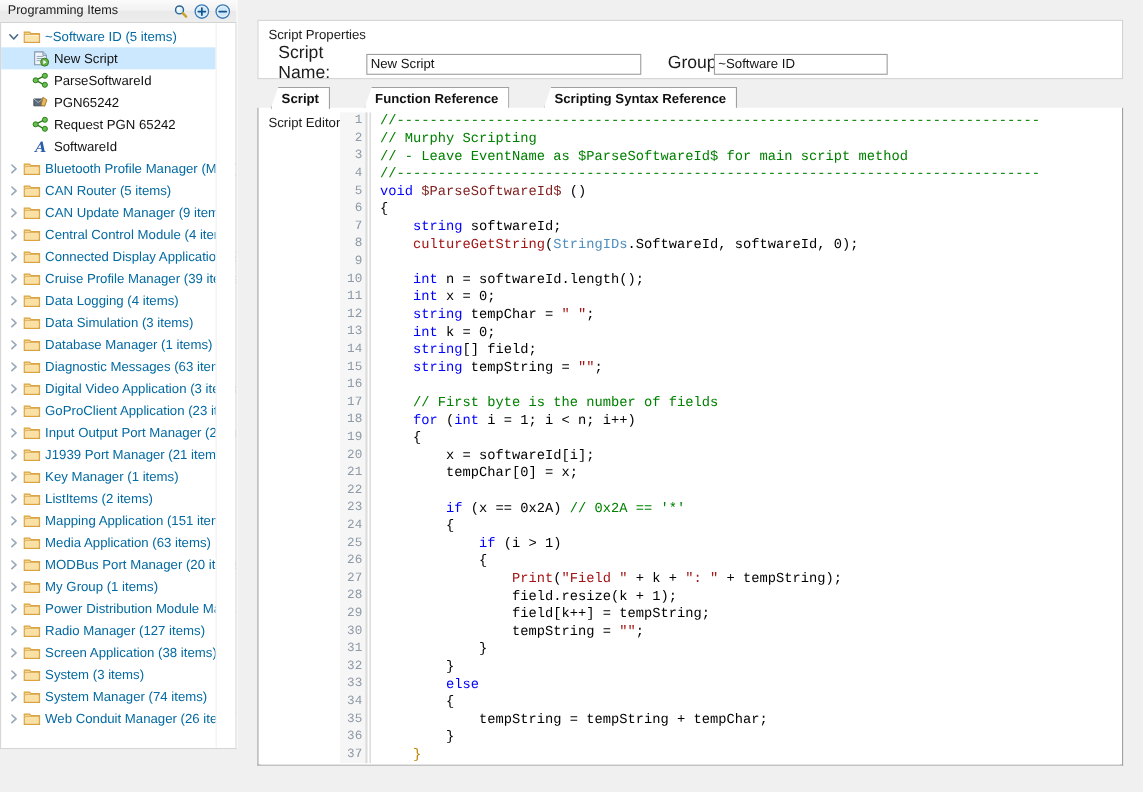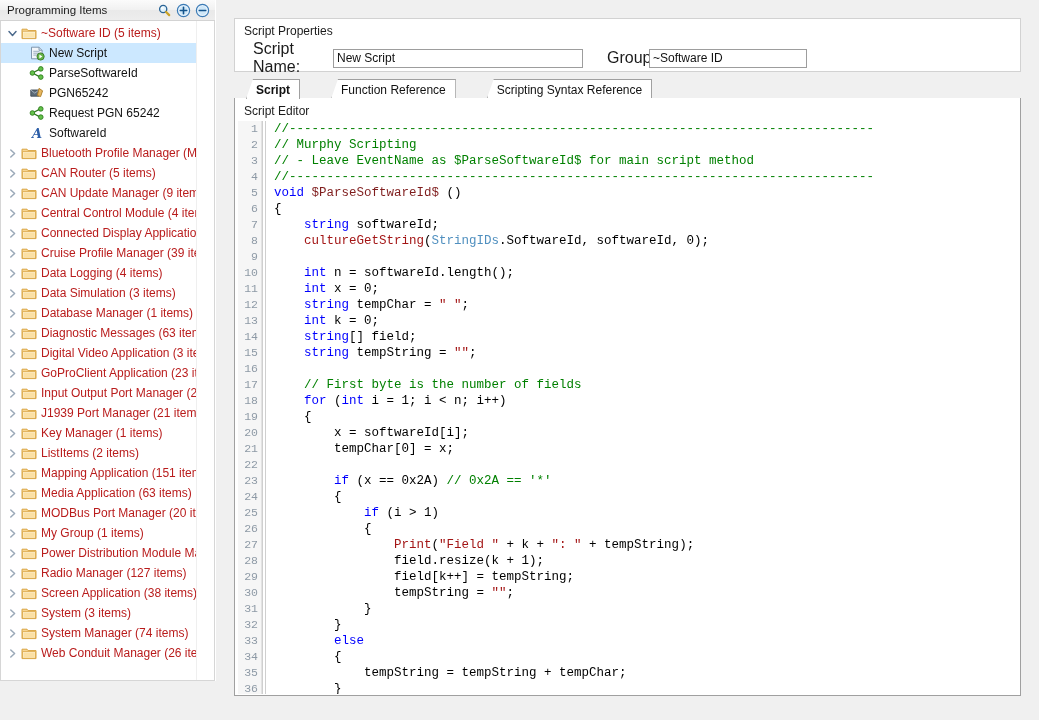--- a/index.html
+++ b/index.html
@@ -34,21 +34,21 @@
   .tree{padding:2px 0 0 0;position:relative;}
   .tnode{
     display:flex;align-items:center;height:20px;box-sizing:border-box;
     white-space:nowrap;overflow:hidden;padding-left:4px;cursor:default;
   }
   .tnode.selected{background:#cce8ff;}
   .twist{
     width:15px;height:20px;flex:0 0 15px;display:flex;align-items:center;justify-content:center;
   }
   .tnode .ticon{width:17px;height:16px;flex:0 0 17px;margin-right:4px;display:flex;align-items:center;justify-content:center;}
-  .tlabel{font-size:12px;color:#b91c1c;line-height:20px;}
+  .tlabel{font-size:12px;color:#0369a1;line-height:20px;}
   .tnode.selected .tlabel{color:#111111;}
   .tnode.leaf{padding-left:27px;}
   .tnode.leaf .tlabel{color:#111111;}
   .sb-vgap{position:absolute;right:0;top:0;width:17px;height:100%;background:#ffffff;border-left:1px solid #efefef;}
 
   
   .right{flex:1;height:712px;box-sizing:border-box;display:flex;flex-direction:column;background:#f0f0f0;padding:16px;}
   .props{
     margin:2px 2px 0 2px;background:#ffffff;border:1px solid #d2d2d2;
     height:54px;box-sizing:border-box;position:relative;
@@ -66,36 +66,37 @@
     position:relative;height:21px;margin:6px 0 0 0;padding-left:14px;
     display:flex;align-items:flex-end;gap:32px;
   }
   .tab{
     position:relative;height:20px;box-sizing:border-box;
     padding:0 9px 0 9px;display:flex;align-items:center;justify-content:center;
     font-size:12px;color:#111;background:#ffffff;
     border:1px solid #a0a0a0;border-bottom:none;
     margin-right:-1px;
     border-radius:0;
+    font-weight:bold;
   }
   .tab.inactive{background:#ffffff;}
   .tab.active{font-weight:bold;background:#ffffff;z-index:3;}
   .tabclip{
     clip-path:polygon(7px 0, 100% 0, 100% 100%, 0 100%);
   }
 
   .editor-frame{
     flex:1;margin:0 2px 0 2px;background:#ffffff;border:1px solid #a0a0a0;border-top:none;
     box-sizing:border-box;position:relative;overflow:hidden;
     margin-top:-1px;
   }
   .editor-inner{
     position:absolute;left:2px;top:2px;right:2px;bottom:0;
     background:#ffffff;border:1px solid #ffffff;
-    display:flex;flex-direction:column;
+    display:flex;
   }
   .editor-caption{height:19px;font-size:12px;color:#1b1b1b;padding:3px 0 0 6px;box-sizing:border-box;}
   .code-wrap{flex:1;display:flex;position:relative;overflow:hidden;background:#ffffff;border-top:1px solid #ffffff;}
   .gutter{
     width:24px;flex:0 0 24px;background:#f6f6f6;text-align:right;
     font-family:"Liberation Mono", monospace;font-size:11.5px;color:#8e9aa6;
     padding-top:0;box-sizing:border-box;padding-right:3px;
     border-right:1px solid #e2e2e2;
   }
   .gutter-sep{width:2px;flex:0 0 2px;background:#ffffff;border-left:1px solid #cfcfcf;border-right:1px solid #cfcfcf;}

